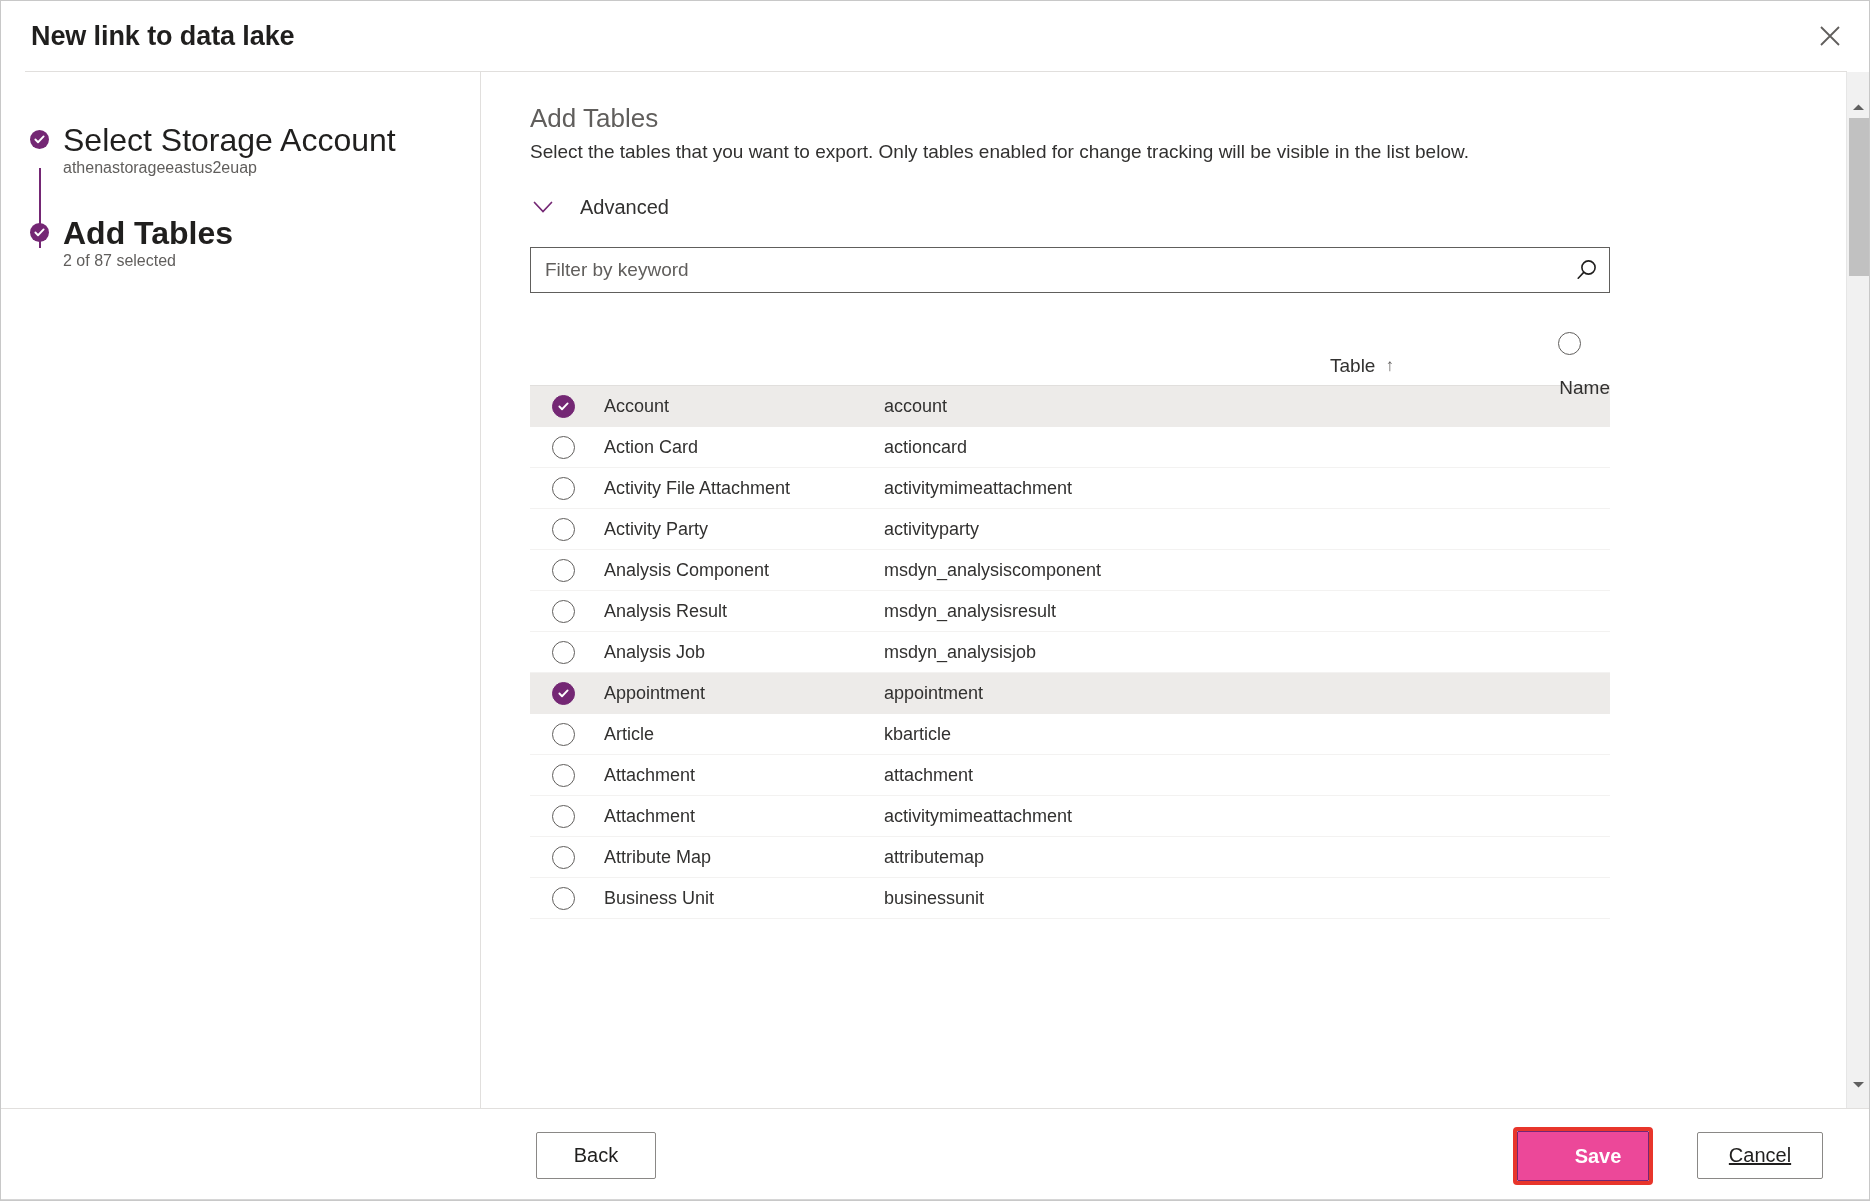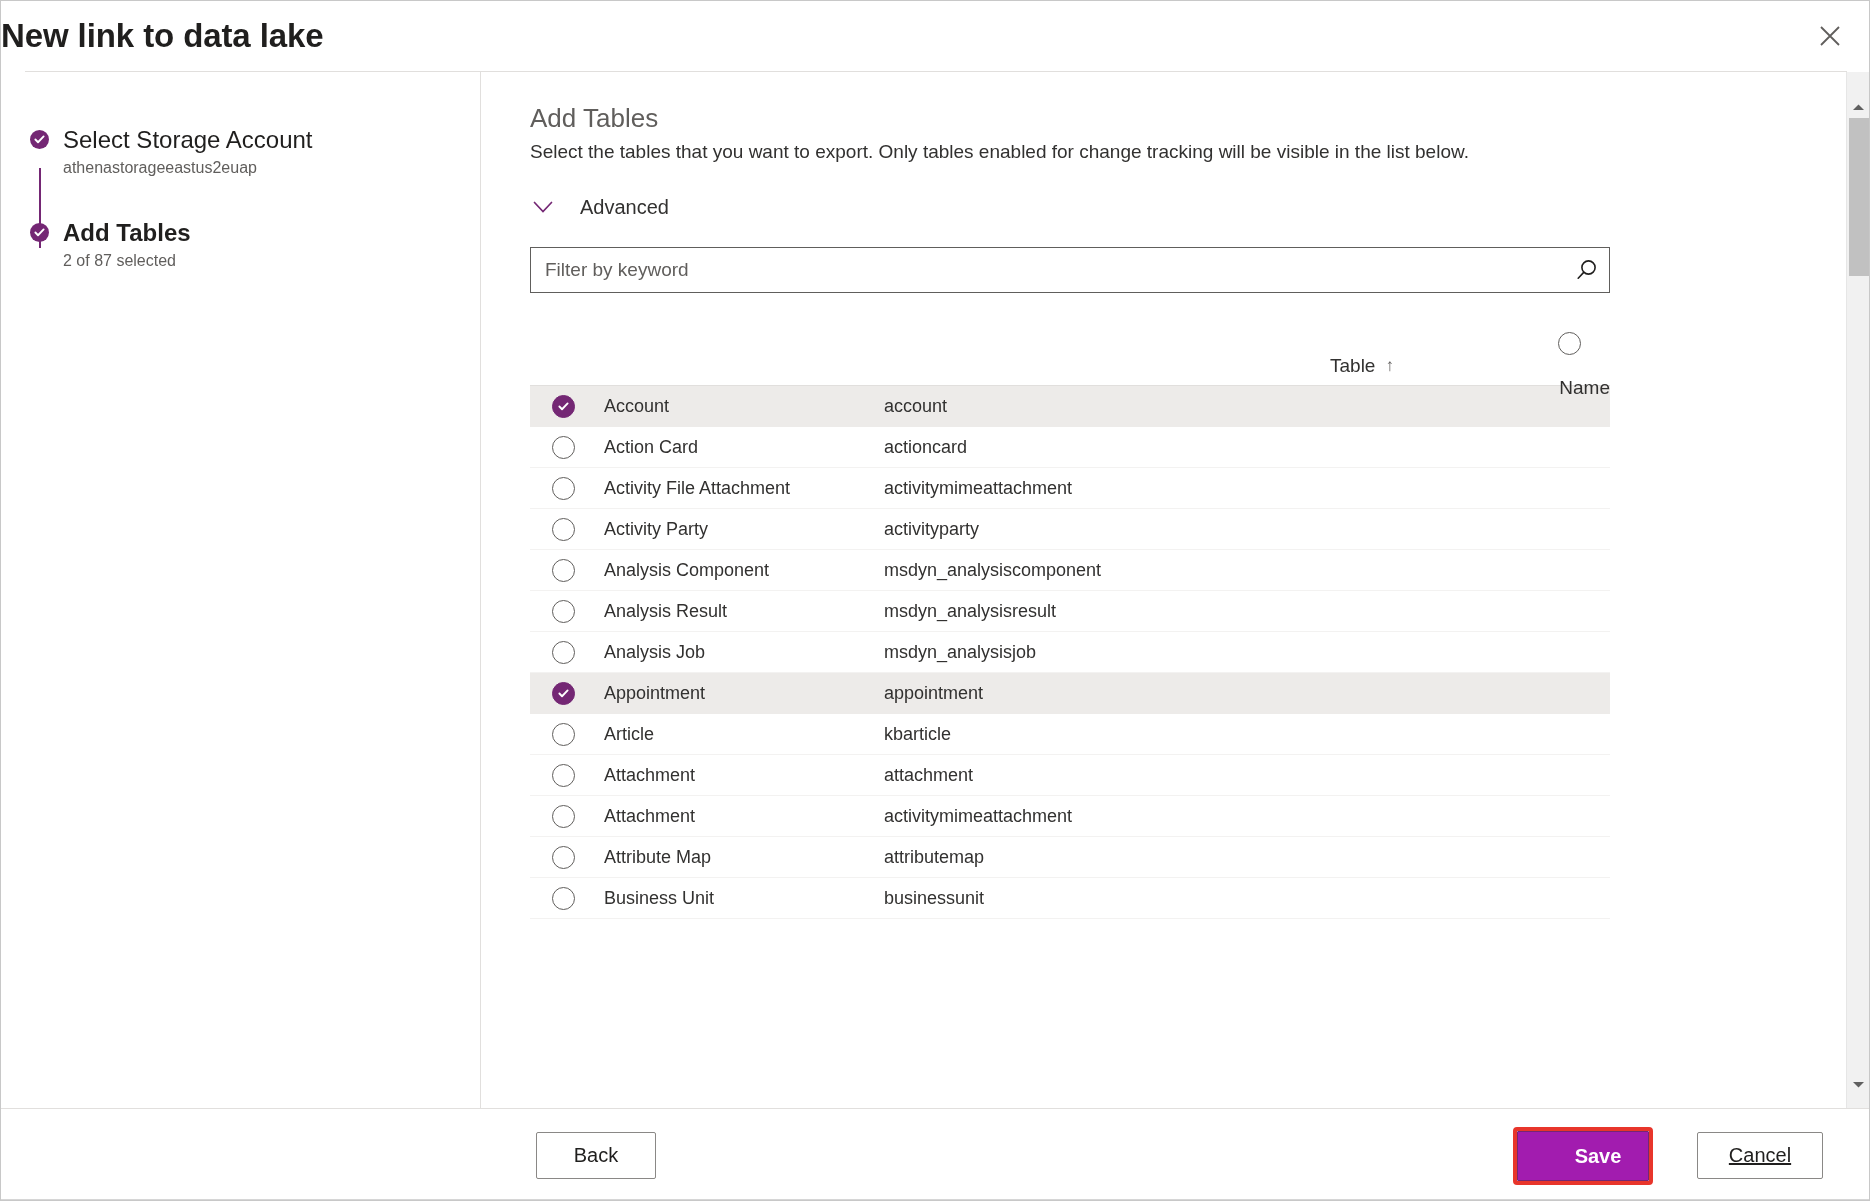--- a/index.html
+++ b/index.html
@@ -23,21 +23,22 @@
   .dialog-header {
     position: absolute;
     top: 0; left: 0;
     width: 1868px;
     height: 70px;
     display: flex;
     align-items: center;
     background: #ffffff;
   }
   .dialog-title {
-    font-size: 33px;
+    margin-left: 30px;
+    font-size: 27px;
     font-weight: 600;
     color: #201f1e;
     letter-spacing: -0.1px;
   }
   .close-btn {
     position: absolute;
     right: 16px;
     top: 14px;
     width: 46px;
     height: 42px;
@@ -81,21 +82,21 @@
     border-radius: 50%;
     background: #742774;
     display: flex;
     align-items: center;
     justify-content: center;
   }
   .step-bullet svg { display: block; }
 
   .step-title {
     margin-left: 33px;
-    font-size: 24px;
+    font-size: 32px;
     color: #201f1e;
     line-height: 26px;
     white-space: nowrap;
   }
   .step-title.active { font-weight: 700; }
 
   .step-sub {
     margin-left: 33px;
     margin-top: 6px;
     font-size: 16px;
@@ -338,21 +339,21 @@
     border: 4px solid #e8352b;
     border-radius: 4px;
     display: flex;
     align-items: center;
     justify-content: center;
   }
   .btn-save {
     position: static;
     width: 100%;
     height: 100%;
-    background: #a21caf;
+    background: #ec4899;
     border: 1px solid #742774;
     color: #ffffff;
     font-weight: 700;
     border-radius: 1px;
     padding-left: 36px;
   }
   .btn-cancel {
     right: 46px;
     top: 23px;
     width: 126px;

